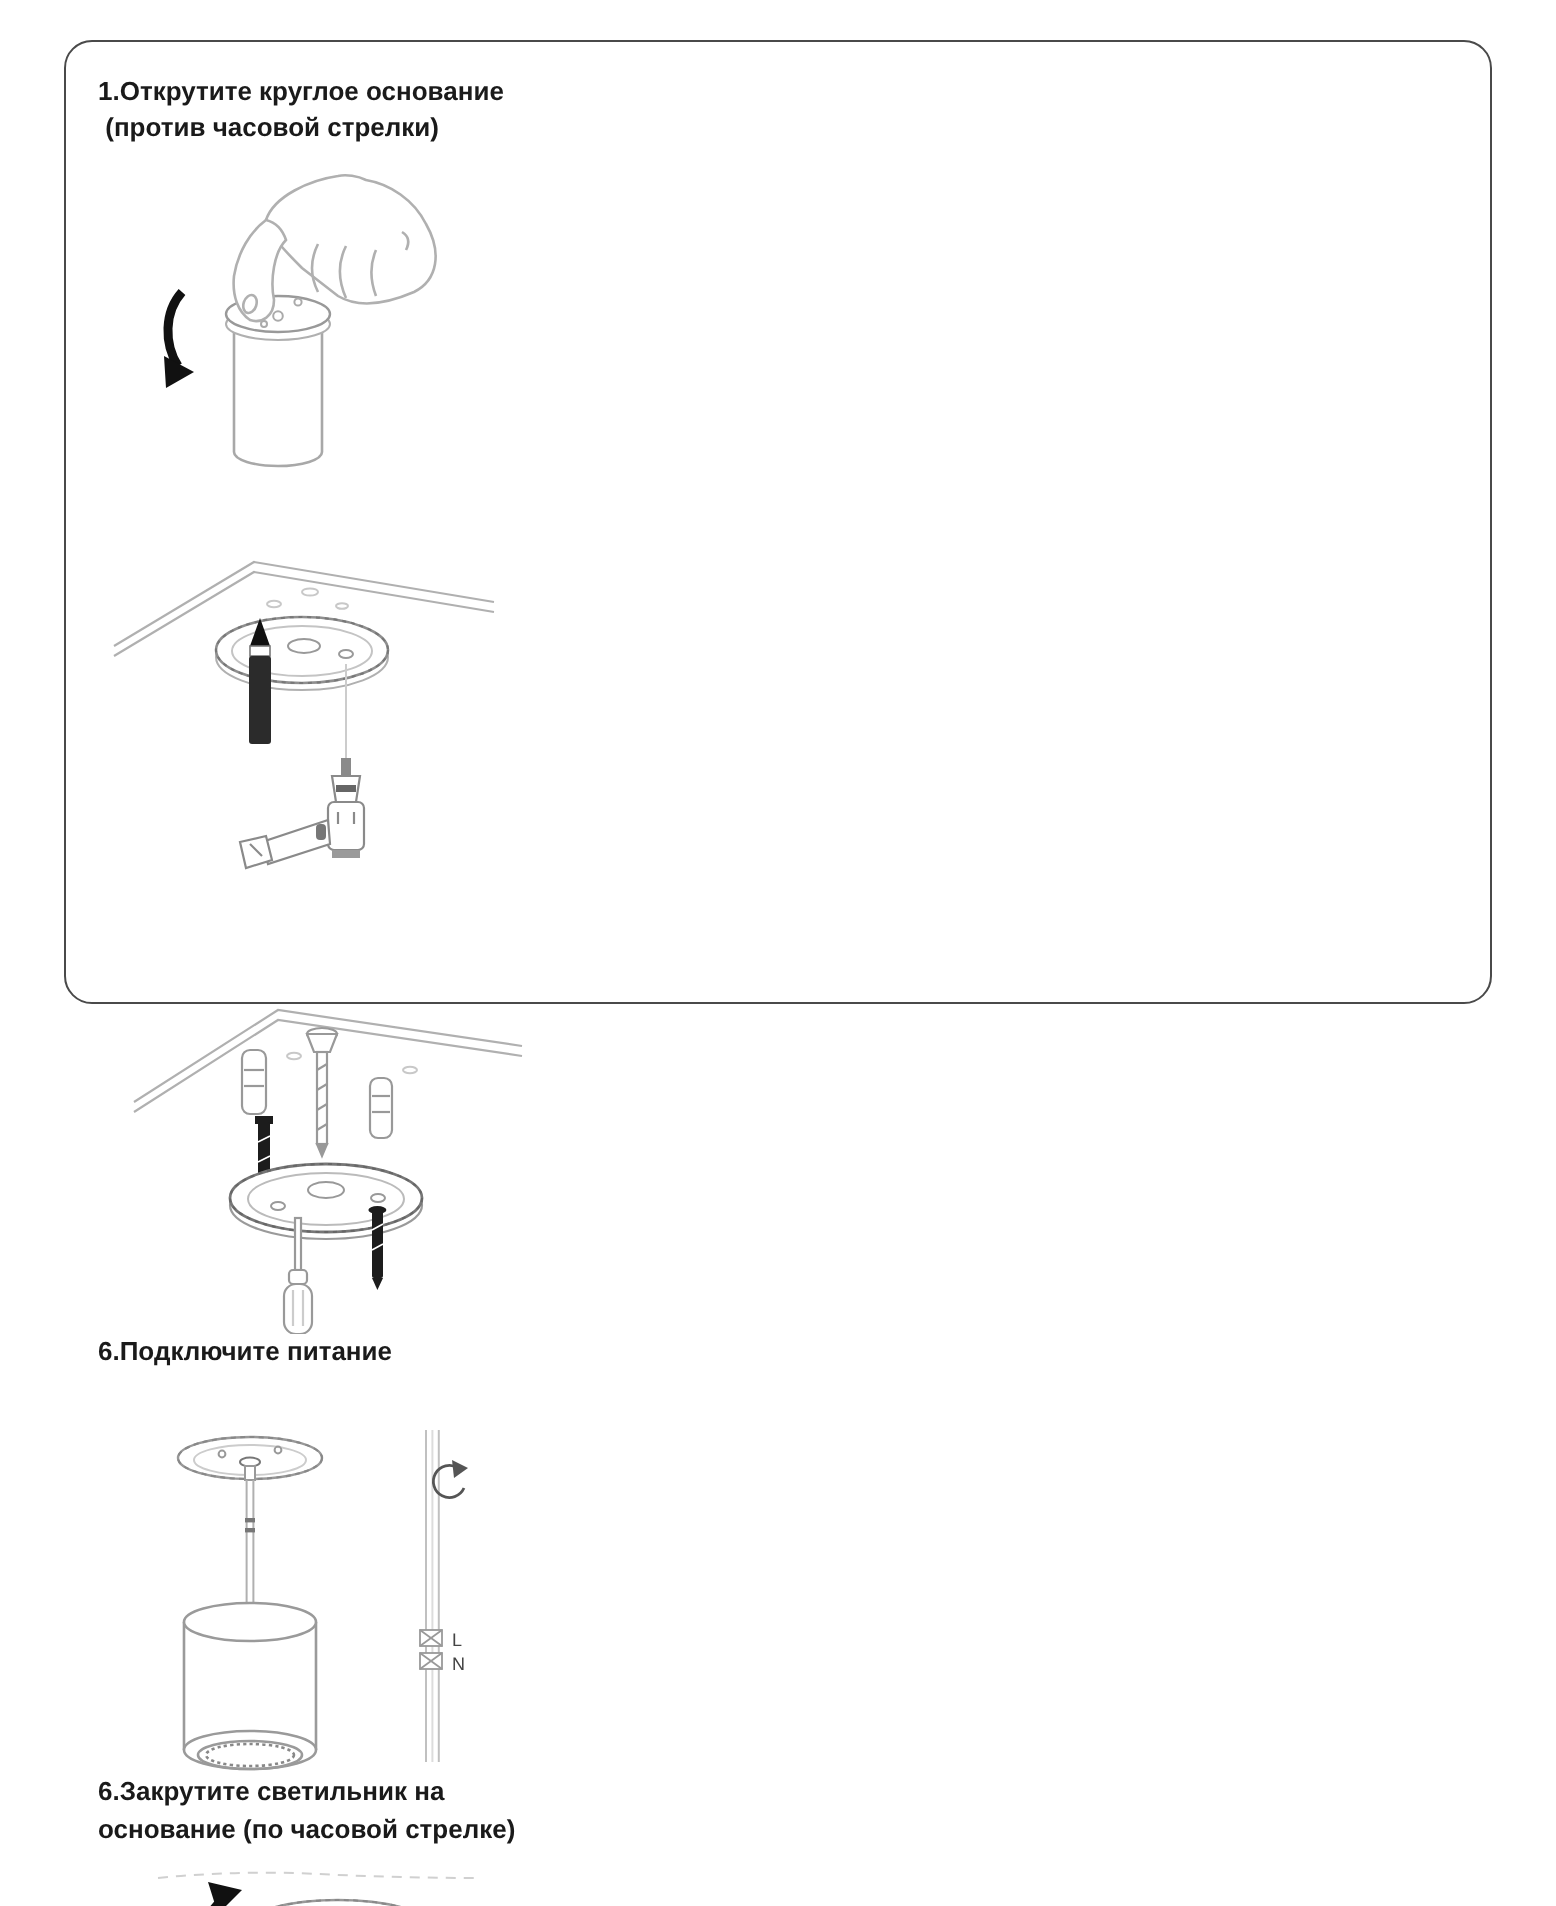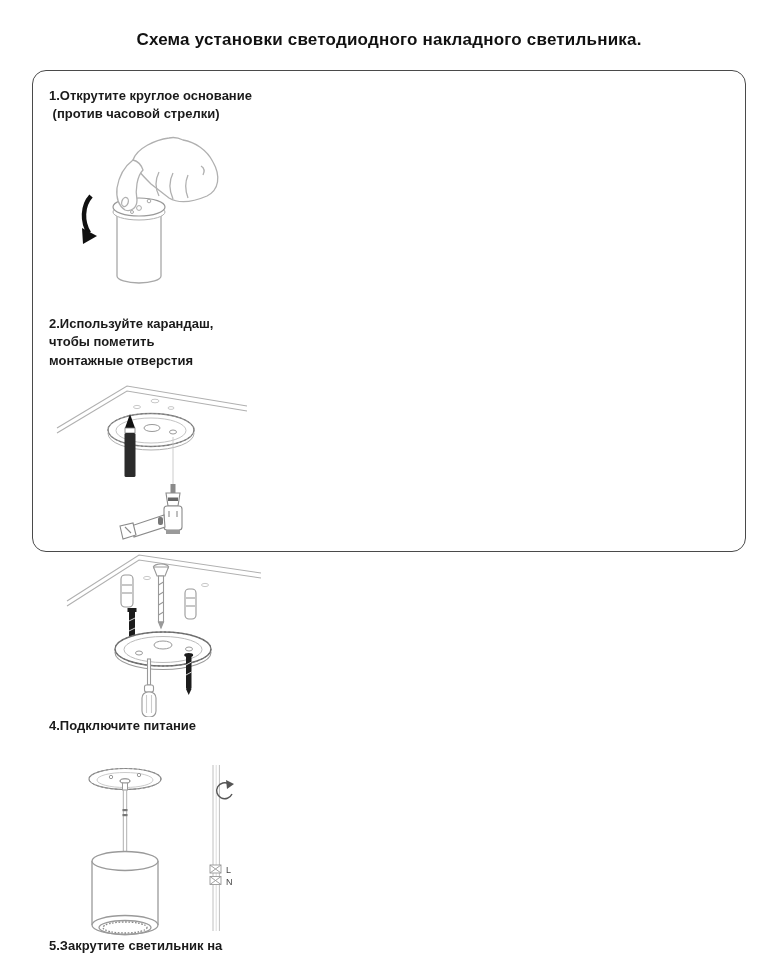--- a/index.html
+++ b/index.html
@@ -29,21 +29,20 @@
   .a4{margin:24px 0 0 14px;}
   .a5{margin:4px 0 0 0;}
   .a6{margin:38px 0 0 6px;}
   .wire-label{font-size:9px;fill:#444;font-family:"Liberation Sans",sans-serif;}
 </style>
 </head>
 <body>
 
 <div class="canvas">
 
-  <h1 class="title">Схема установки светодиодного накладного светильника.</h1>
 
   <div class="frame">
 
     <div class="cell">
       <div class="step-heading">1.Открутите круглое основание
 &nbsp;(против часовой стрелки)</div>
       <svg class="art a1" width="200" height="168" viewBox="0 0 200 168">
 
         <path d="M62 80 L62 144 A22 7 0 0 0 106 144 L106 80" fill="#fff" stroke="#a8a8a8" stroke-width="1.3"></path>
 
@@ -65,23 +64,20 @@
         </g>
 
         <g>
           <path d="M36 64 C27 74 27 90 34 101" fill="none" stroke="#111" stroke-width="4.5"></path>
           <polygon points="27,96 42,104 28,112" fill="#111"></polygon>
         </g>
       </svg>
     </div>
 
     <div class="cell">
-      <div class="step-heading">2.Используйте карандаш,
-чтобы пометить
-монтажные отверстия</div>
       <svg class="art a2" width="200" height="168" viewBox="0 0 200 168">
 
         <g stroke="#b0b0b0" stroke-width="1.1" fill="none">
           <path d="M6 54 L76 12 L196 32"></path>
           <path d="M6 59 L76 17 L196 37"></path>
         </g>
         <ellipse cx="86" cy="33" rx="3.5" ry="1.6" fill="none" stroke="#c8c8c8"></ellipse>
         <ellipse cx="104" cy="27" rx="4" ry="1.8" fill="none" stroke="#c8c8c8"></ellipse>
         <ellipse cx="120" cy="34" rx="3" ry="1.4" fill="none" stroke="#c8c8c8"></ellipse>
 
@@ -180,21 +176,21 @@
           <rect x="88.5" y="114" width="3" height="26"></rect>
           <rect x="85.5" y="140" width="9" height="7" rx="2"></rect>
           <rect x="83" y="147" width="14" height="25" rx="6"></rect>
           <line x1="87.5" y1="150" x2="87.5" y2="168" stroke="#ccc"></line>
           <line x1="92.5" y1="150" x2="92.5" y2="168" stroke="#ccc"></line>
         </g>
       </svg>
     </div>
 
     <div class="cell">
-      <div class="step-heading">4.Подключите питание</div>
+      <div class="step-heading">6.Подключите питание</div>
       <svg class="art a4" width="200" height="178" viewBox="0 0 200 178">
 
         <g>
           <ellipse cx="62" cy="20" rx="36" ry="10.5" fill="#fff" stroke="#999" stroke-width="1.2"></ellipse>
           <ellipse cx="62" cy="20" rx="36" ry="10.5" fill="none" stroke="#888" stroke-dasharray="2.5,2.2"></ellipse>
           <ellipse cx="62" cy="21" rx="28" ry="7.5" fill="none" stroke="#ccc"></ellipse>
           <circle cx="48" cy="18" r="1.7" fill="none" stroke="#999"></circle>
           <circle cx="76" cy="16" r="1.7" fill="none" stroke="#999"></circle>
           <ellipse cx="62" cy="22" rx="5" ry="2.2" fill="#fff" stroke="#777"></ellipse>
           <rect x="59.5" y="24" width="5" height="7" fill="#fff" stroke="#999"></rect>
@@ -231,21 +227,21 @@
             <line x1="147" y1="117.5" x2="158" y2="125.5"></line>
               <line x1="147" y1="125.5" x2="158" y2="117.5"></line>
           </g>
           <text class="wire-label" x="163" y="114">L</text>
           <text class="wire-label" x="163" y="126">N</text>
         </g>
       </svg>
     </div>
 
     <div class="cell">
-      <div class="step-heading">5.Закрутите светильник на
+      <div class="step-heading">6.Закрутите светильник на
 основание (по часовой стрелке)</div>
       <svg class="art a5" width="215" height="176" viewBox="0 0 215 176">
 
         <path d="M30 11 q40 -4 80 -2 t80 2" fill="none" stroke="#d0d0d0" stroke-width="1" stroke-dasharray="5,4"></path>
 
         <g>
           <ellipse cx="120" cy="34" rx="44" ry="12" fill="#fff" stroke="#999" stroke-width="1.2"></ellipse>
           <ellipse cx="120" cy="34" rx="44" ry="12" fill="none" stroke="#888" stroke-dasharray="2.5,2.2"></ellipse>
           <ellipse cx="120" cy="38" rx="40" ry="10" fill="none" stroke="#b8b8b8"></ellipse>
           <ellipse cx="120" cy="38" rx="7" ry="2.5" fill="none" stroke="#aaa"></ellipse>

